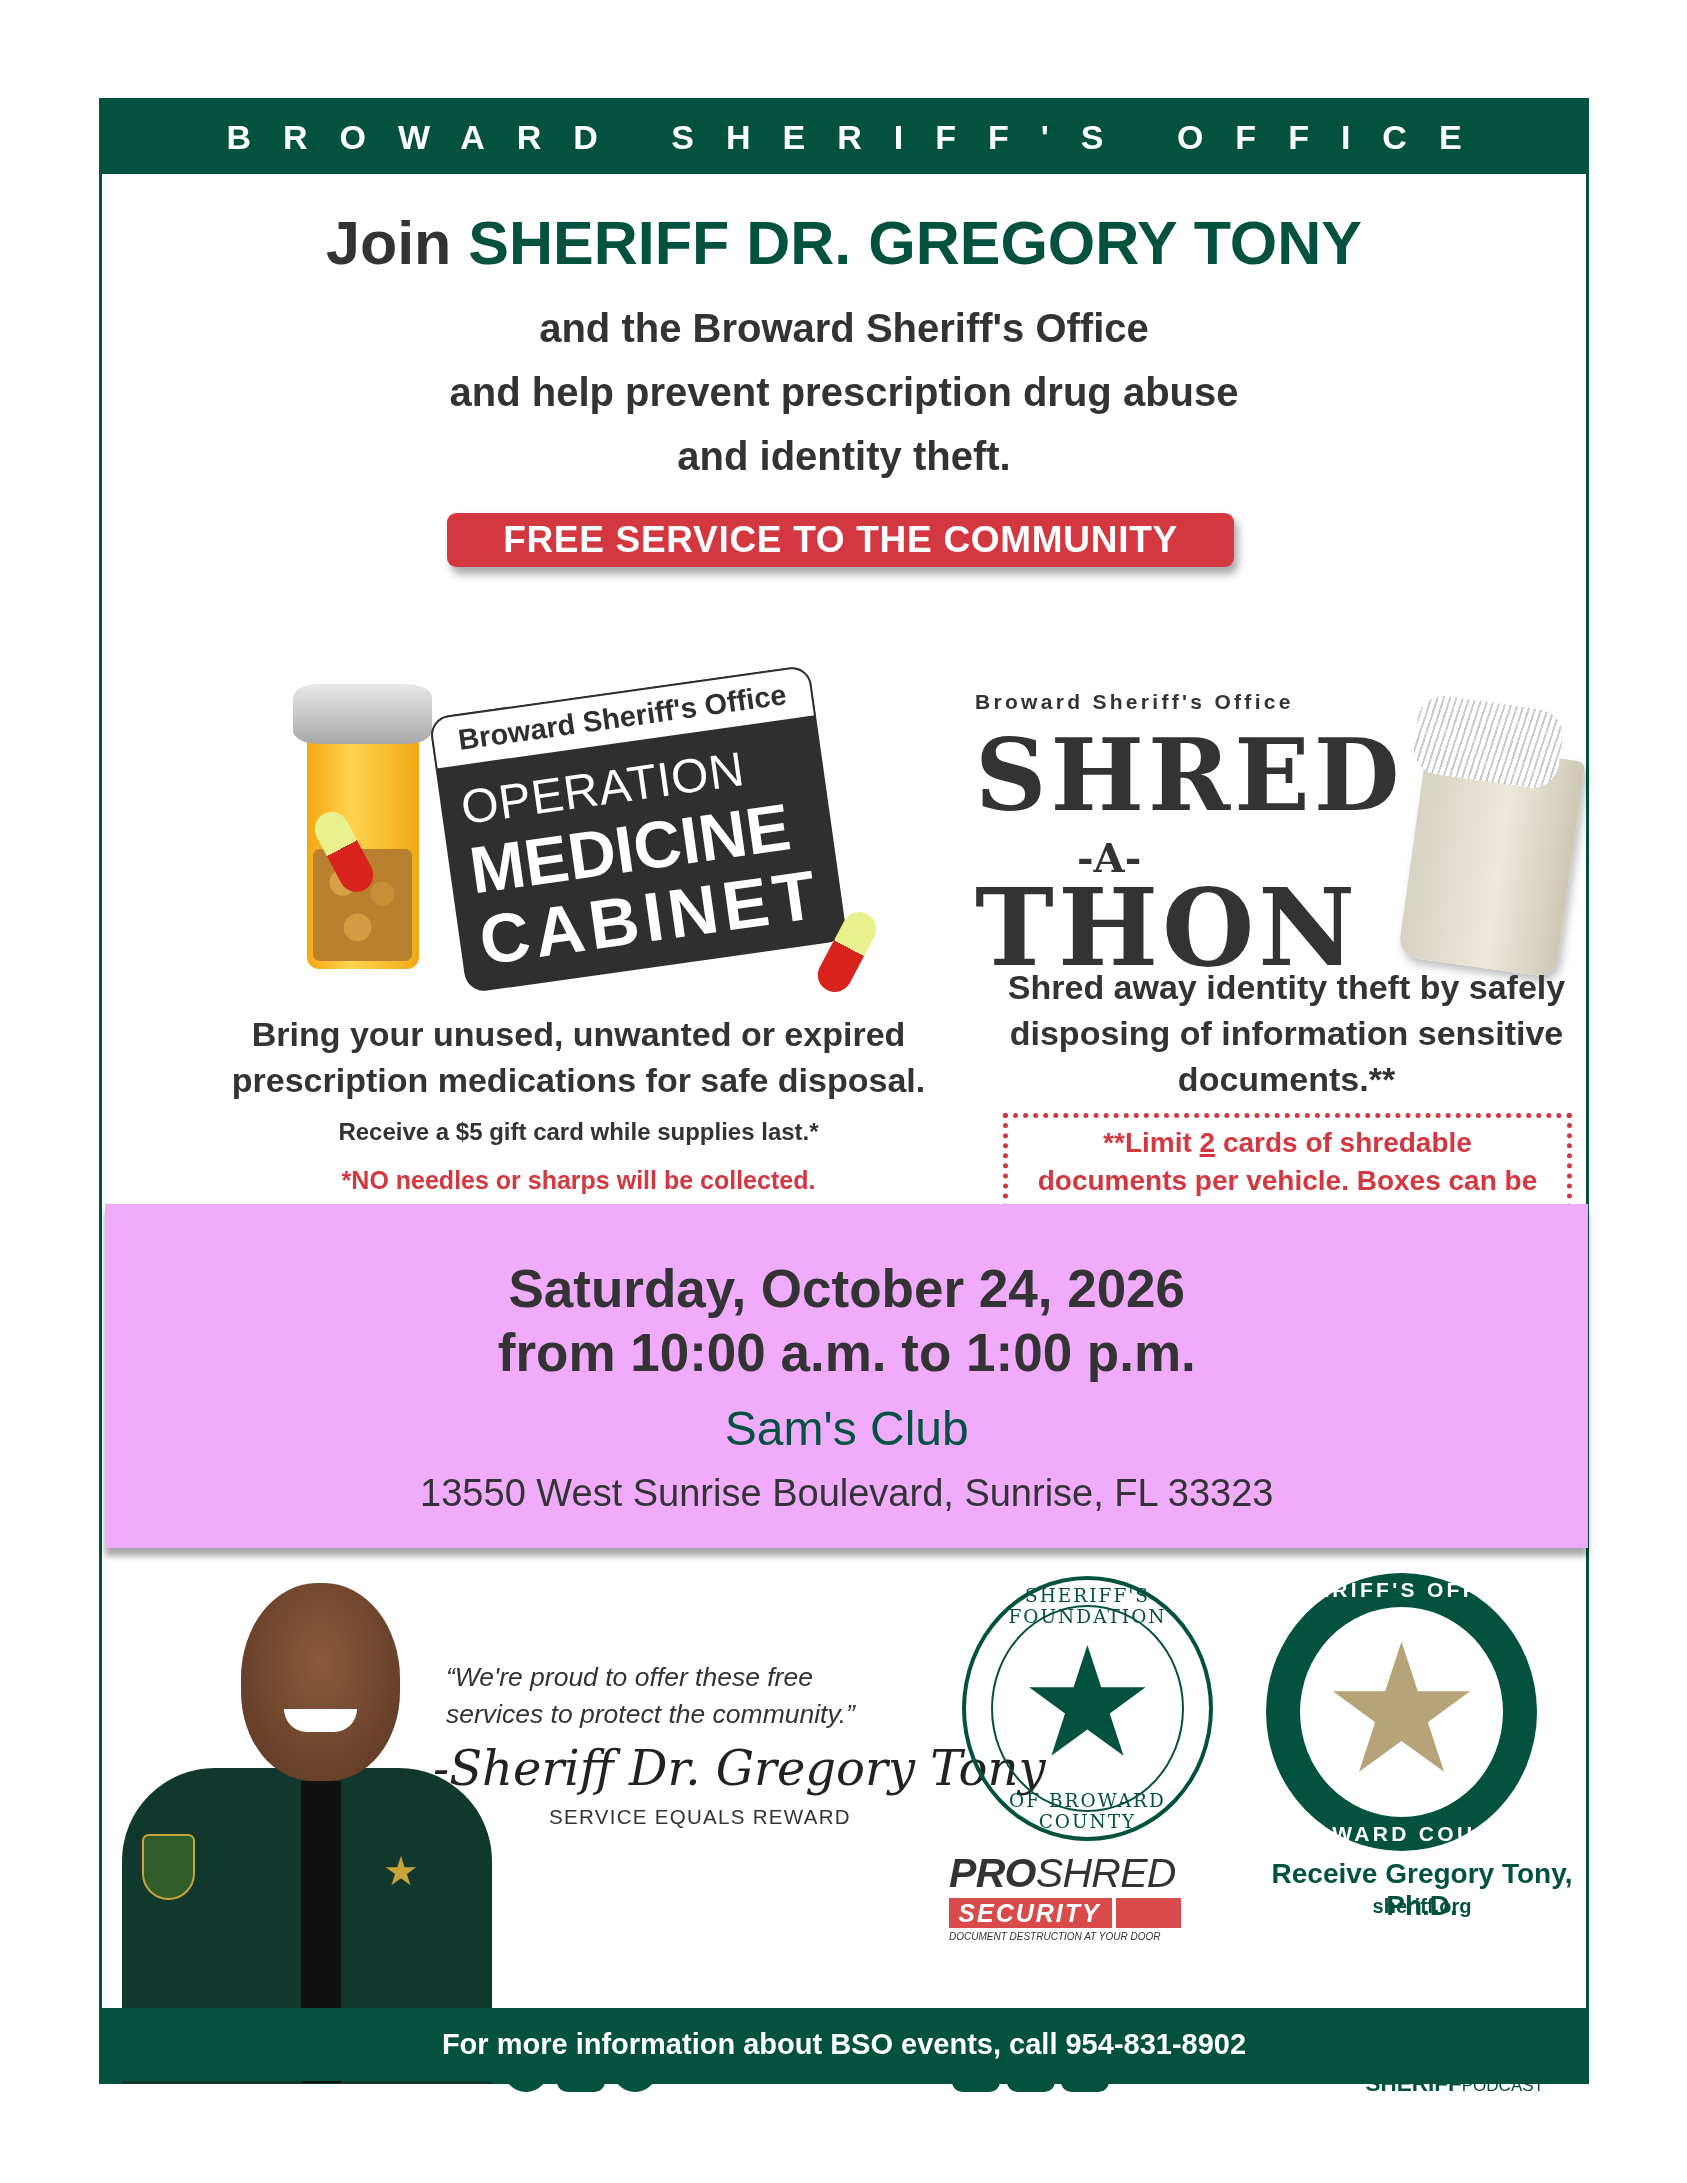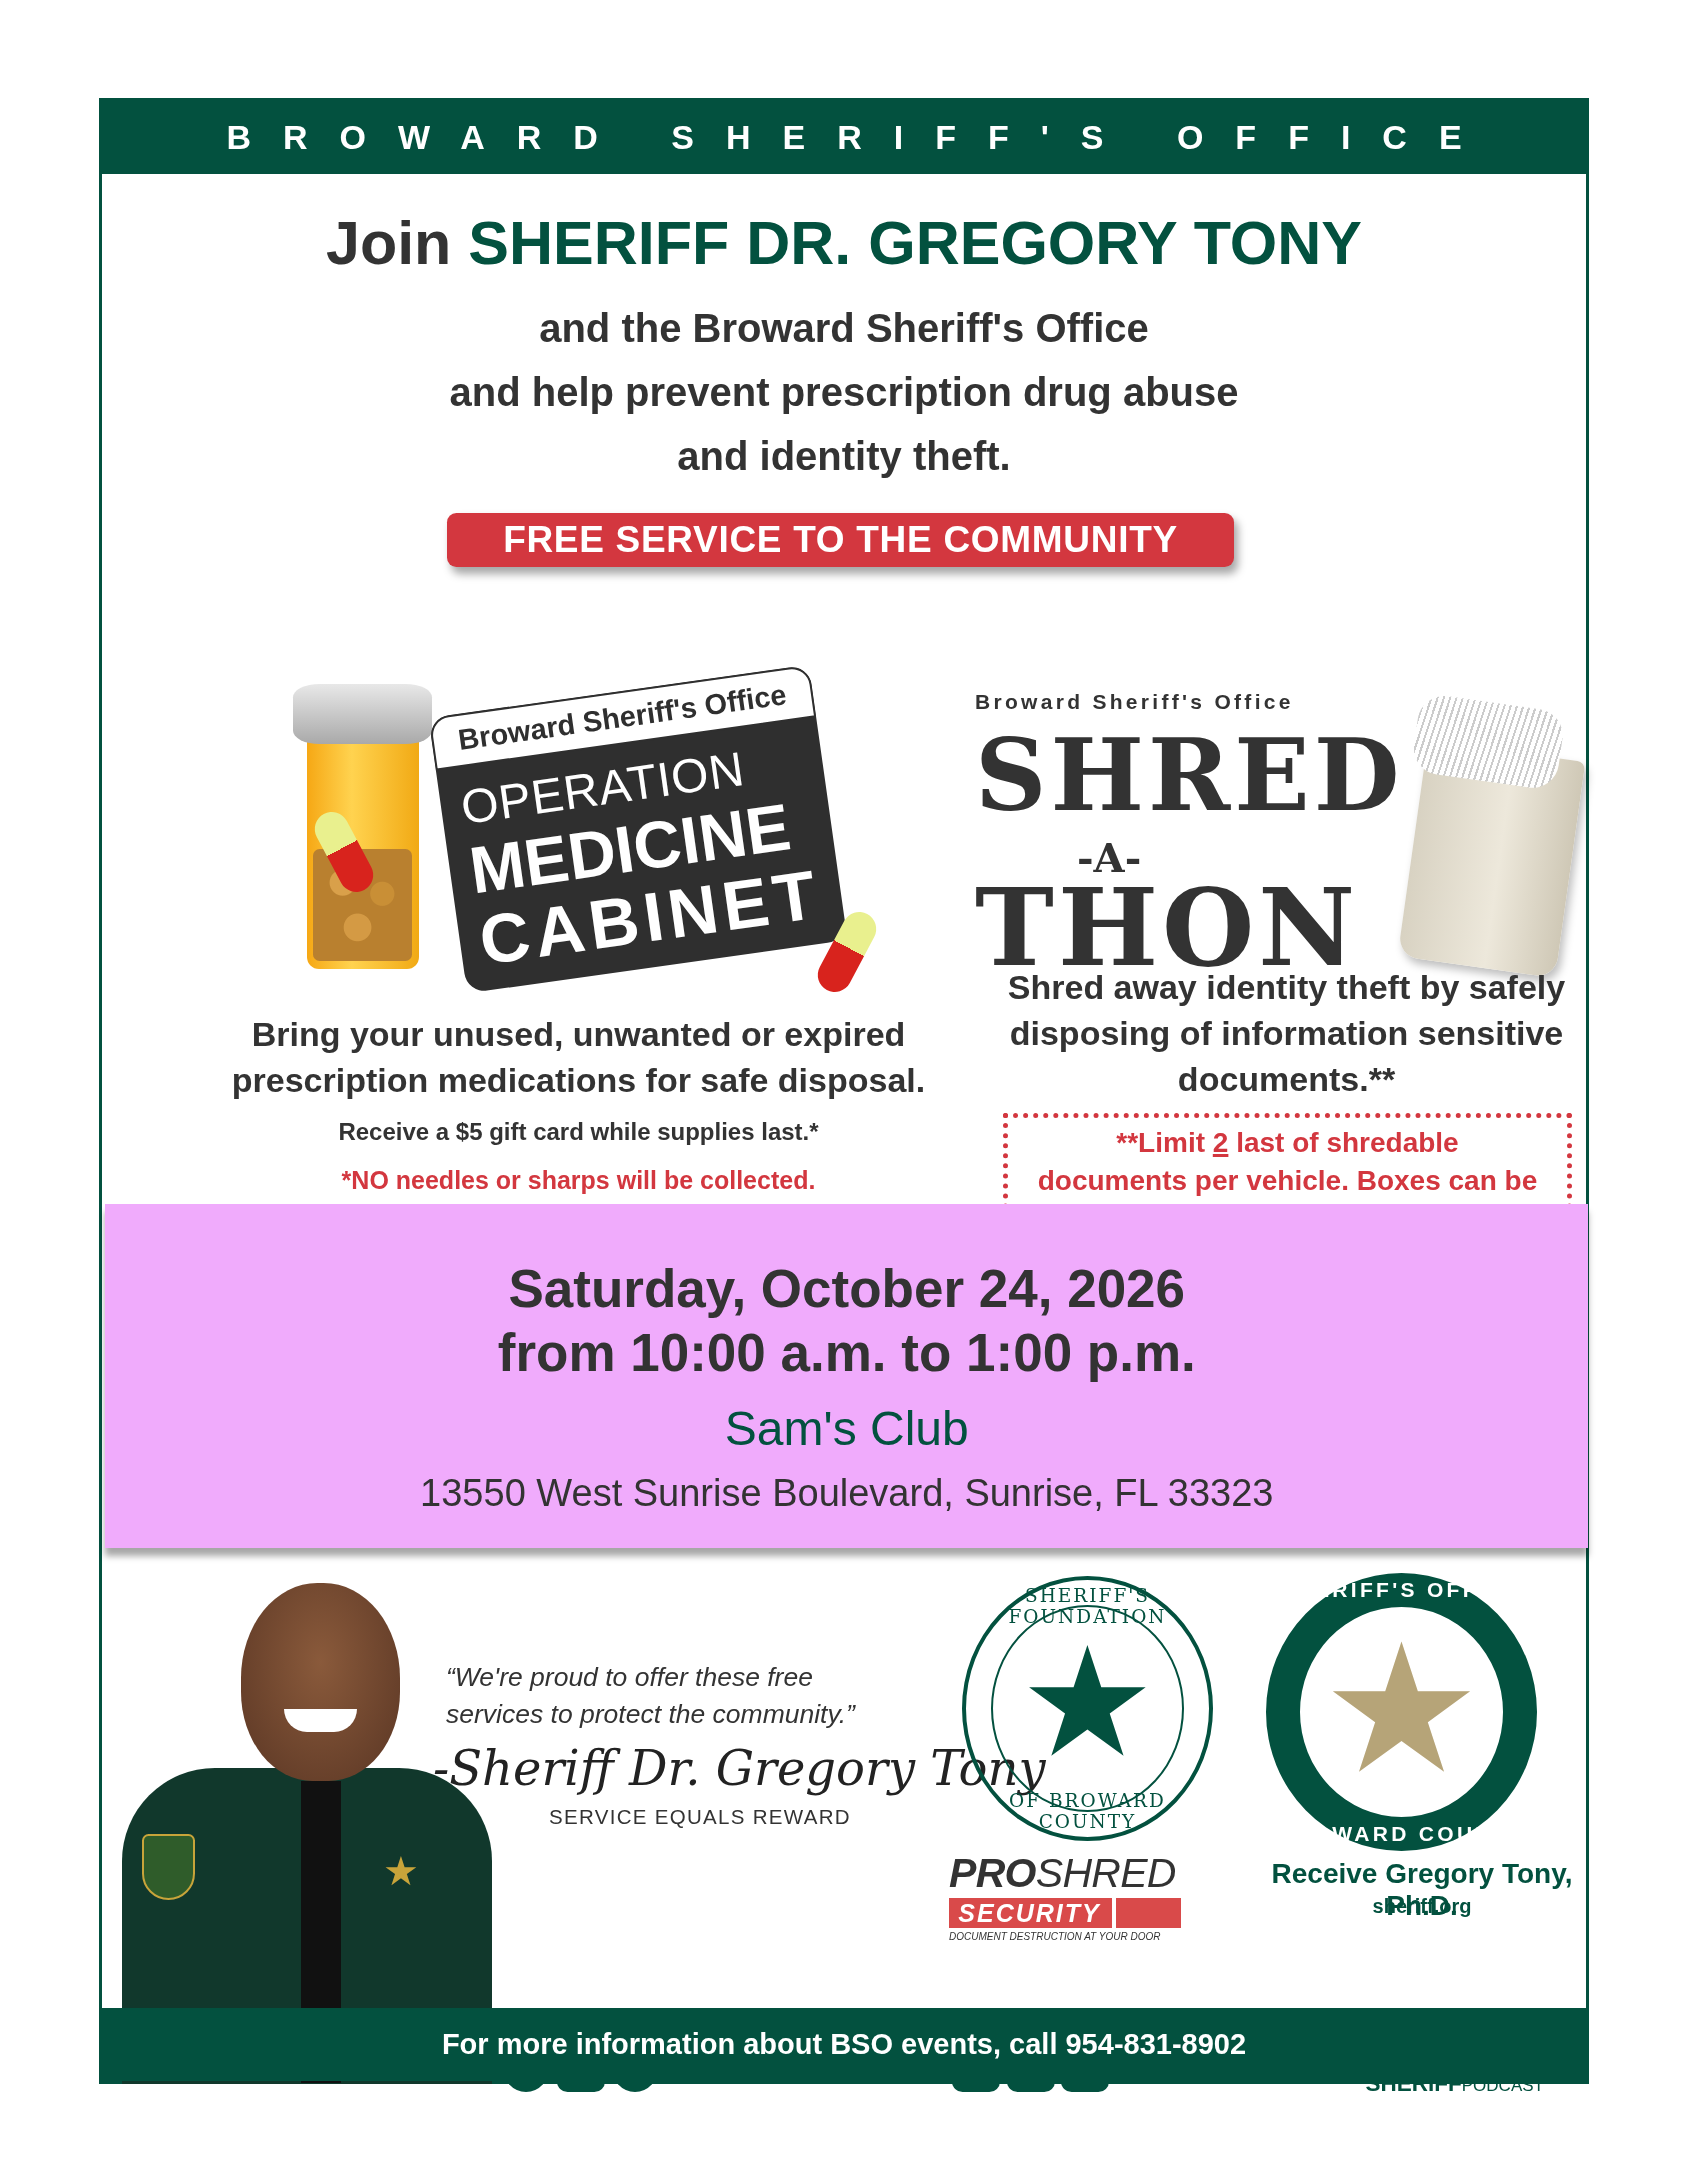--- a/index.html
+++ b/index.html
@@ -169,21 +169,21 @@
     <div class="sat-word sat-a">-A-</div>
     <div class="sat-word sat-thon">THON</div>
     <div class="bin">
         <div class="shreds"></div>
       </div>
   </div>
 
   <div class="sat-text">Shred away identity theft by safely disposing of information sensitive documents.**</div>
 
   <div class="sat-limit">
-    <div><span>**Limit </span><u>2</u><span> last of shredable</span></div>
+    <div><span>**Limit </span><u>2</u><span> cards of shredable</span></div>
     <div>documents per vehicle. Boxes can be</div>
     <div><u>NO</u><span> larger than 16"L x 12"W x 12"H</span></div>
   </div>
 
   <div class="event-band">
     <div class="ev-date">
       <div>Saturday, October 24, 2026</div>
       <div>from 10:00 a.m. to 1:00 p.m.</div>
     </div>
     <div class="ev-venue">Sam's Club</div>

